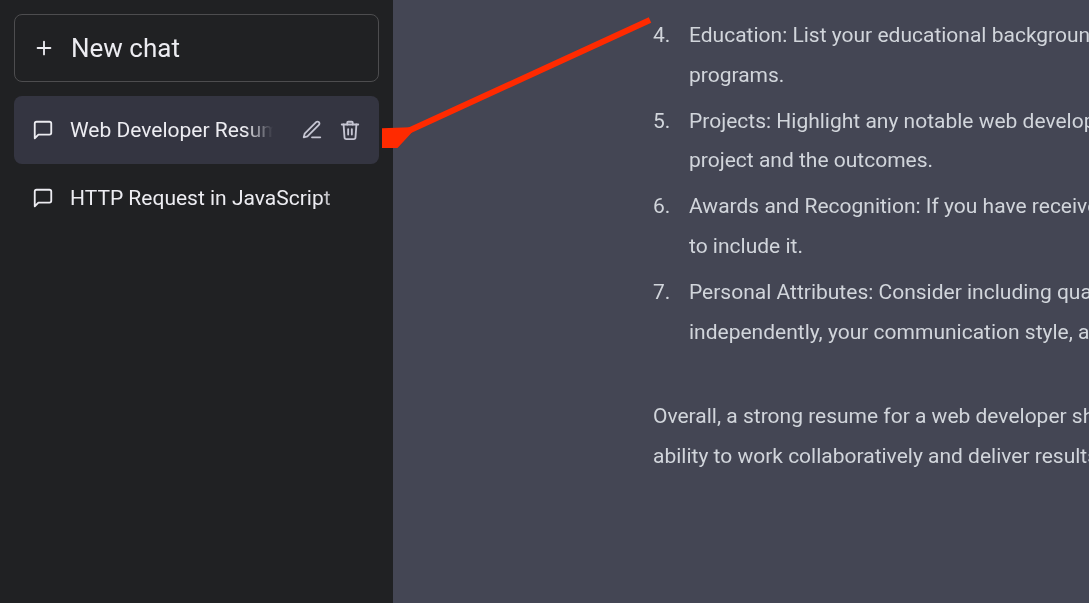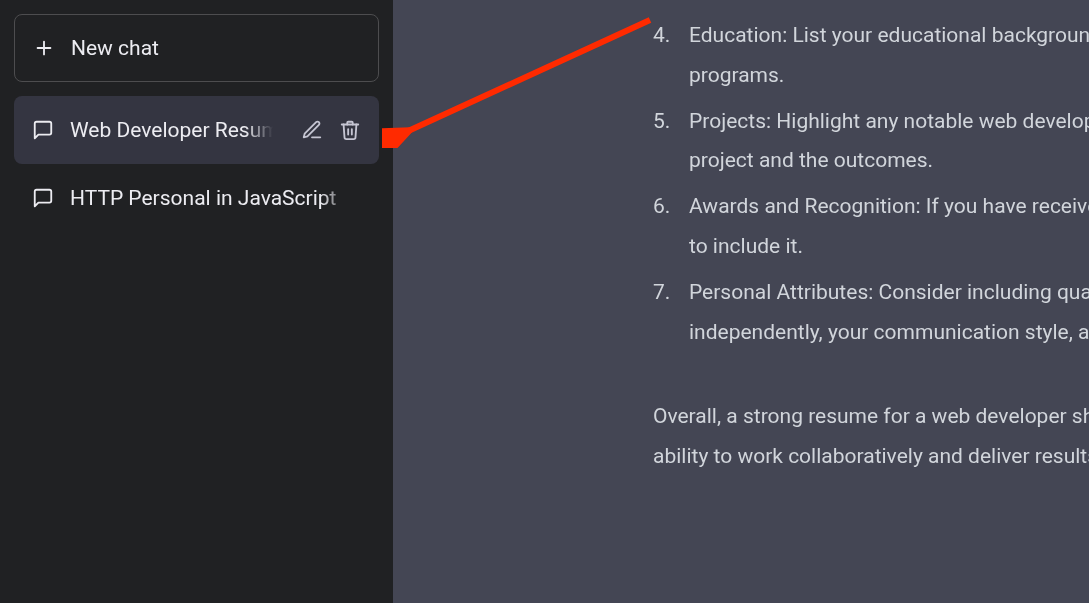--- a/index.html
+++ b/index.html
@@ -26,21 +26,21 @@
   }
   .new-chat-btn {
     display: flex;
     align-items: center;
     gap: 16px;
     height: 68px;
     border: 1px solid #4d4d4f;
     border-radius: 8px;
     padding: 0 18px;
     color: #ececf1;
-    font-size: 21px;
+    font-size: 26px;
     cursor: pointer;
     margin-bottom: 14px;
   }
   .new-chat-btn svg {
     width: 22px;
     height: 22px;
     flex-shrink: 0;
   }
   .chat-item {
     display: flex;
@@ -171,21 +171,21 @@
         <path d="M14 11v6"></path>
         <path d="M9 6V4a1 1 0 0 1 1-1h4a1 1 0 0 1 1 1v2"></path>
       </svg>
     </div>
   </div>
 
   <div class="chat-item">
     <svg class="chat-icon" viewBox="0 0 24 24" fill="none" stroke="currentColor" stroke-width="2" stroke-linecap="round" stroke-linejoin="round">
       <path d="M21 15a2 2 0 0 1-2 2H7l-4 4V5a2 2 0 0 1 2-2h14a2 2 0 0 1 2 2z"></path>
     </svg>
-    <span class="label">HTTP Personal in JavaScript</span>
+    <span class="label">HTTP Request in JavaScript</span>
   </div>
 </div>
 
 <div class="main">
   <div class="content-body">
     <ol>
       <li>Work Experience: Provide a detailed account of your roles, the types of websites you have worked on, and the results you achieved.</li>
       <li>Education: List your educational background, including degrees, certifications, or training programs.</li>
       <li>Projects: Highlight any notable web development projects, describing your role in each project and the outcomes.</li>
       <li>Awards and Recognition: If you have received recognition for your development work, be sure to include it.</li>

